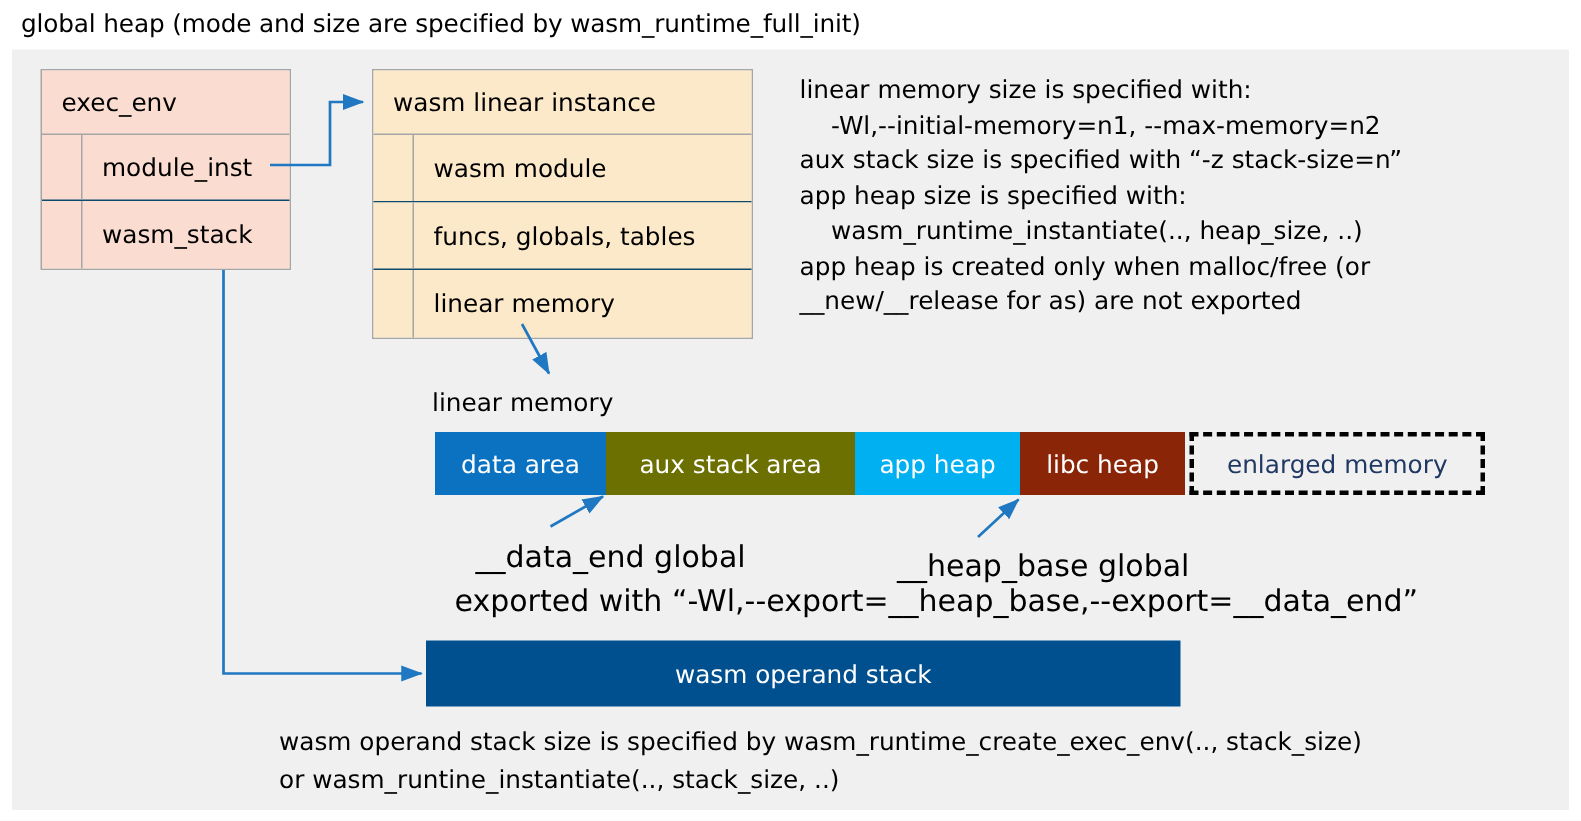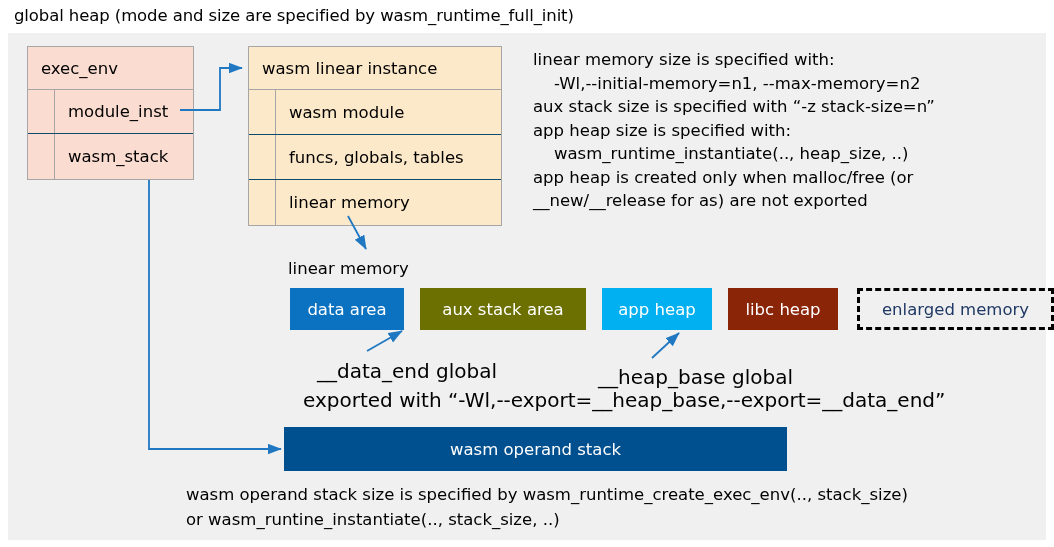--- a/index.html
+++ b/index.html
@@ -195,21 +195,21 @@
   <div class="note-block" style="left:533px; top:48px;">linear memory size is specified with:
     -Wl,--initial-memory=n1, --max-memory=n2
 aux stack size is specified with “-z stack-size=n”
 app heap size is specified with:
     wasm_runtime_instantiate(.., heap_size, ..)
 app heap is created only when malloc/free (or
 __new/__release for as) are not exported</div>
 
   <div class="mem-label" style="left:288px; top:259px;">linear memory</div>
 
-  <div class="mem-bar" style="left:290px; top:288px;gap:16px;">
+  <div class="mem-bar" style="left:290px; top:288px;">
     <div class="mem-seg" style="width:114px; background:#0a72c0;">
       <span>data area</span>
     </div>
     <div class="mem-seg" style="width:166px; background:#6b7000;">
       <span>aux stack area</span>
     </div>
     <div class="mem-seg" style="width:110px; background:#00b0f0;">
       <span>app heap</span>
     </div>
     <div class="mem-seg" style="width:110px; background:#8a2508;">

